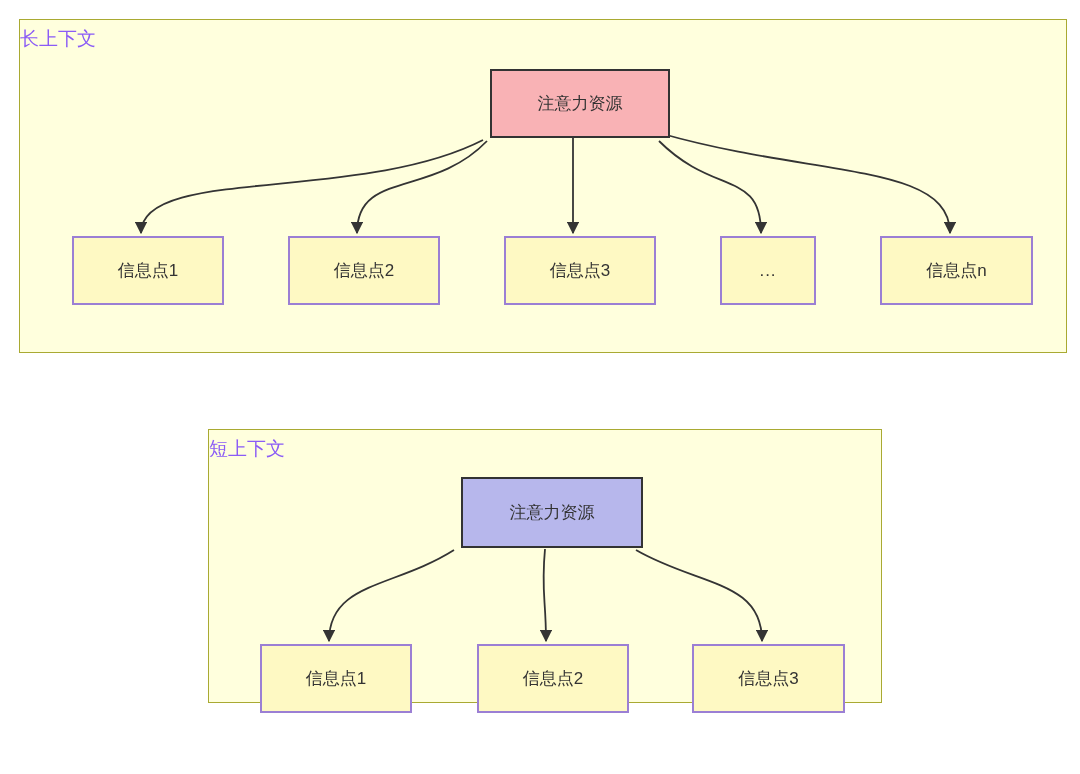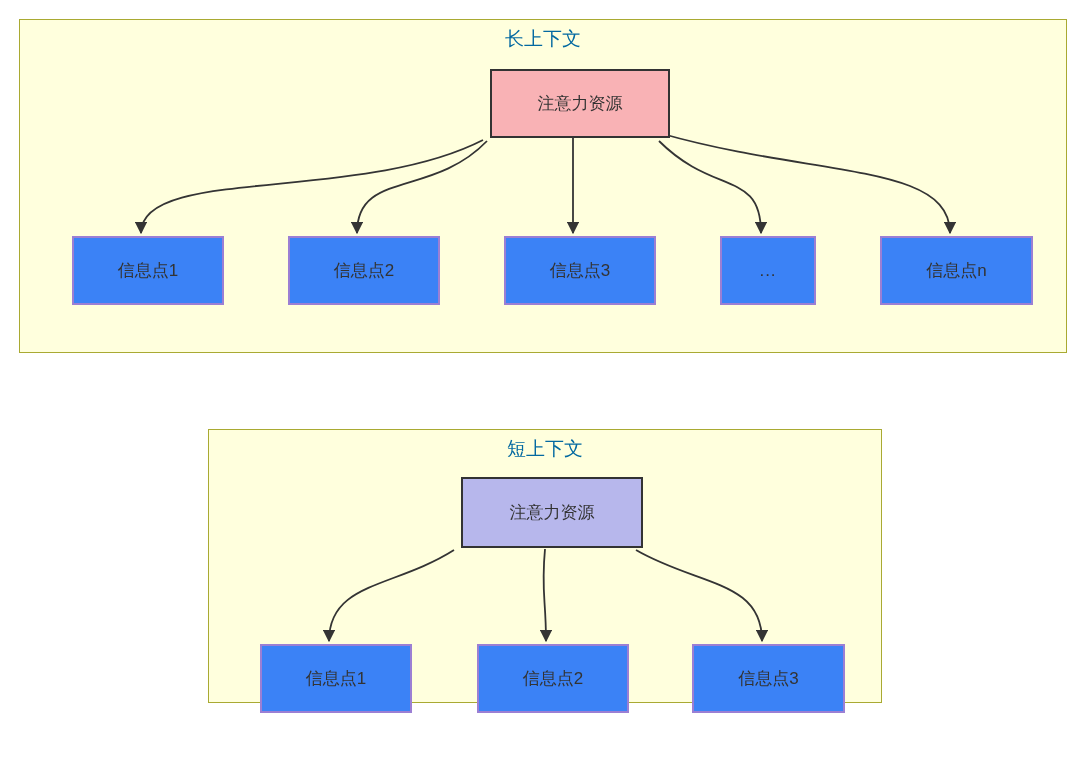--- a/index.html
+++ b/index.html
@@ -4,31 +4,31 @@
 <style>
   html,body{margin:0;padding:0;background:#ffffff;}
   body{font-family:"Liberation Sans","DejaVu Sans",sans-serif;color:#333333;}
   .canvas{position:relative;width:1080px;height:774px;background:#ffffff;overflow:hidden;}
 
   .arrows{position:absolute;left:0;top:0;width:1080px;height:774px;pointer-events:none;}
 
   .container{position:absolute;background:#ffffdd;border:1.5px solid #a9aa32;box-sizing:border-box;}
   .container.long{left:19px;top:19px;width:1048px;height:334px;}
   .container.short{left:208px;top:429px;width:674px;height:274px;}
-  .container-title{position:absolute;left:0;right:0;top:6px;text-align:center;
-      font-size:19px;color:#0369a1;}
+  .container-title{position:absolute;left:0;right:0;top:6px;text-align:left;
+      font-size:19px;color:#8b5cf6;}
 
   .node{position:absolute;display:flex;align-items:center;justify-content:center;
       box-sizing:border-box;font-size:17px;color:#333333;white-space:nowrap;margin-left:7px;}
 
   .source{border:2px solid #333333;}
   .source.pink{left:483px;top:69px;width:180px;height:69px;background:#f9b2b5;}
   .source.purple{left:454px;top:477px;width:182px;height:71px;background:#b7b7ec;}
 
-  .info{background:#3b82f6;border:2px solid #9b7fd4;}
+  .info{background:#fef9c3;border:2px solid #9b7fd4;}
   .t1{left:65px; top:236px;width:152px;height:69px;}
   .t2{left:281px;top:236px;width:152px;height:69px;}
   .t3{left:497px;top:236px;width:152px;height:69px;}
   .t4{left:713px;top:236px;width:96px; height:69px;letter-spacing:1px;}
   .t5{left:873px;top:236px;width:153px;height:69px;}
   .c1{left:253px;top:644px;width:152px;height:69px;}
   .c2{left:470px;top:644px;width:152px;height:69px;}
   .c3{left:685px;top:644px;width:153px;height:69px;}
 </style>
 </head>

